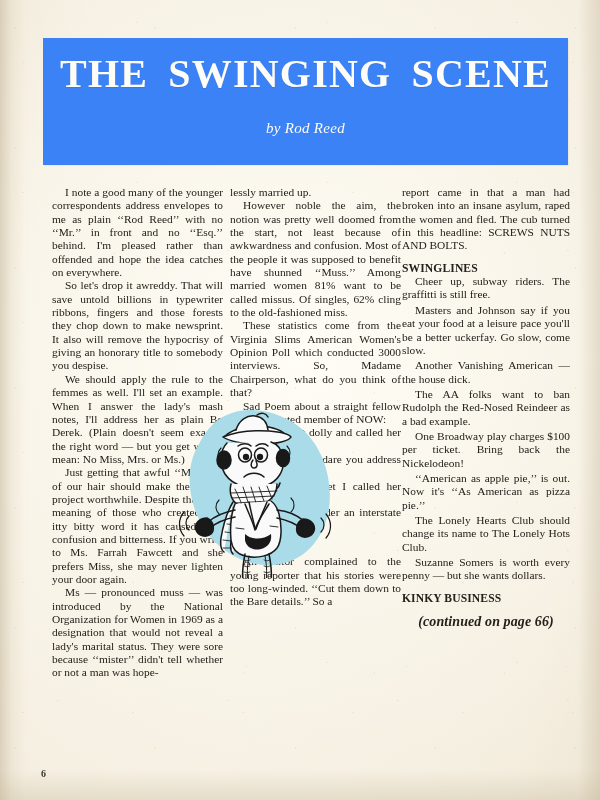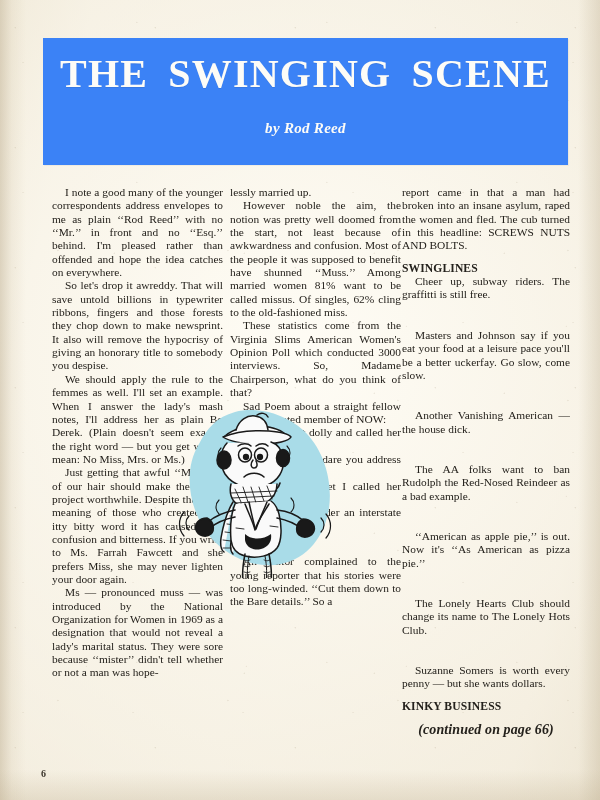--- a/index.html
+++ b/index.html
@@ -73,21 +73,21 @@
     word-spacing: 9px;
     text-shadow: 0 1px 0 rgba(0,0,0,0.07);
   }
   .banner-byline {
     position: absolute;
     left: 0; right: 0; top: 82px;
     text-align: center;
     color: #fdfcf7;
     font-family: "Liberation Serif", serif;
     font-style: italic;
-    font-weight: bold;
+    font-weight: normal;
     font-size: 15px;
     letter-spacing: .3px;
   }
 
   
   .columns {
     position: absolute;
     left: 52px; top: 186px;
     width: 500px; height: 578px;
   }
@@ -104,21 +104,21 @@
   .col-1 { left: 0px; }
   .col-2 { left: 178px; }
   .col-3 { left: 350px; width: 168px; }
 
   .col p {
     margin: 0;
     text-indent: 13px;
     text-align: justify;
   }
   .col p.noindent { text-indent: 0; }
-  .col p.gap { margin-top: 27px; }
+  .col p.gap { margin-top: 2px; }
   .col h3 {
     margin: 9px 0 0 0;
     font-size: 11.6px;
     line-height: 13.4px;
     font-weight: bold;
     letter-spacing: .1px;
     text-align: left;
   }
 
   .continued {
@@ -185,20 +185,21 @@
       <h3>OLDIE DEPT.</h3>
       <p>An editor complained to the young reporter that his stories were too long-winded. ‘‘Cut them down to the Bare details.’’ So a</p>
     </div>
   <div class="col col-3" id="col3">
       <p class="noindent">report came in that a man had broken into an insane asylum, raped the women and fled. The cub turned in this headline: SCREWS NUTS AND BOLTS.</p>
       <h3>SWINGLINES</h3>
       <p>Cheer up, subway riders. The graffitti is still free.</p>
       <p class="gap">Masters and Johnson say if you eat your food at a leisure pace you'll be a better uckerfay. Go slow, come slow.</p>
       <p class="gap">Another Vanishing American — the house dick.</p>
       <p class="gap">The AA folks want to ban Rudolph the Red-Nosed Reindeer as a bad example.</p>
+      <p class="gap">One Broadway play charges $100 per ticket. Bring back the Nickelodeon!</p>
       <p class="gap">‘‘American as apple pie,’’ is out. Now it's ‘‘As American as pizza pie.’’</p>
       <p class="gap">The Lonely Hearts Club should change its name to The Lonely Hots Club.</p>
       <p class="gap">Suzanne Somers is worth every penny — but she wants dollars.</p>
       <h3>KINKY BUSINESS</h3>
       <div class="continued">(continued on page 66)</div>
     </div>
 </div>
 
 <div class="cartoon">
   <svg width="165" height="190" viewBox="0 0 165 190" xmlns="http://www.w3.org/2000/svg">

